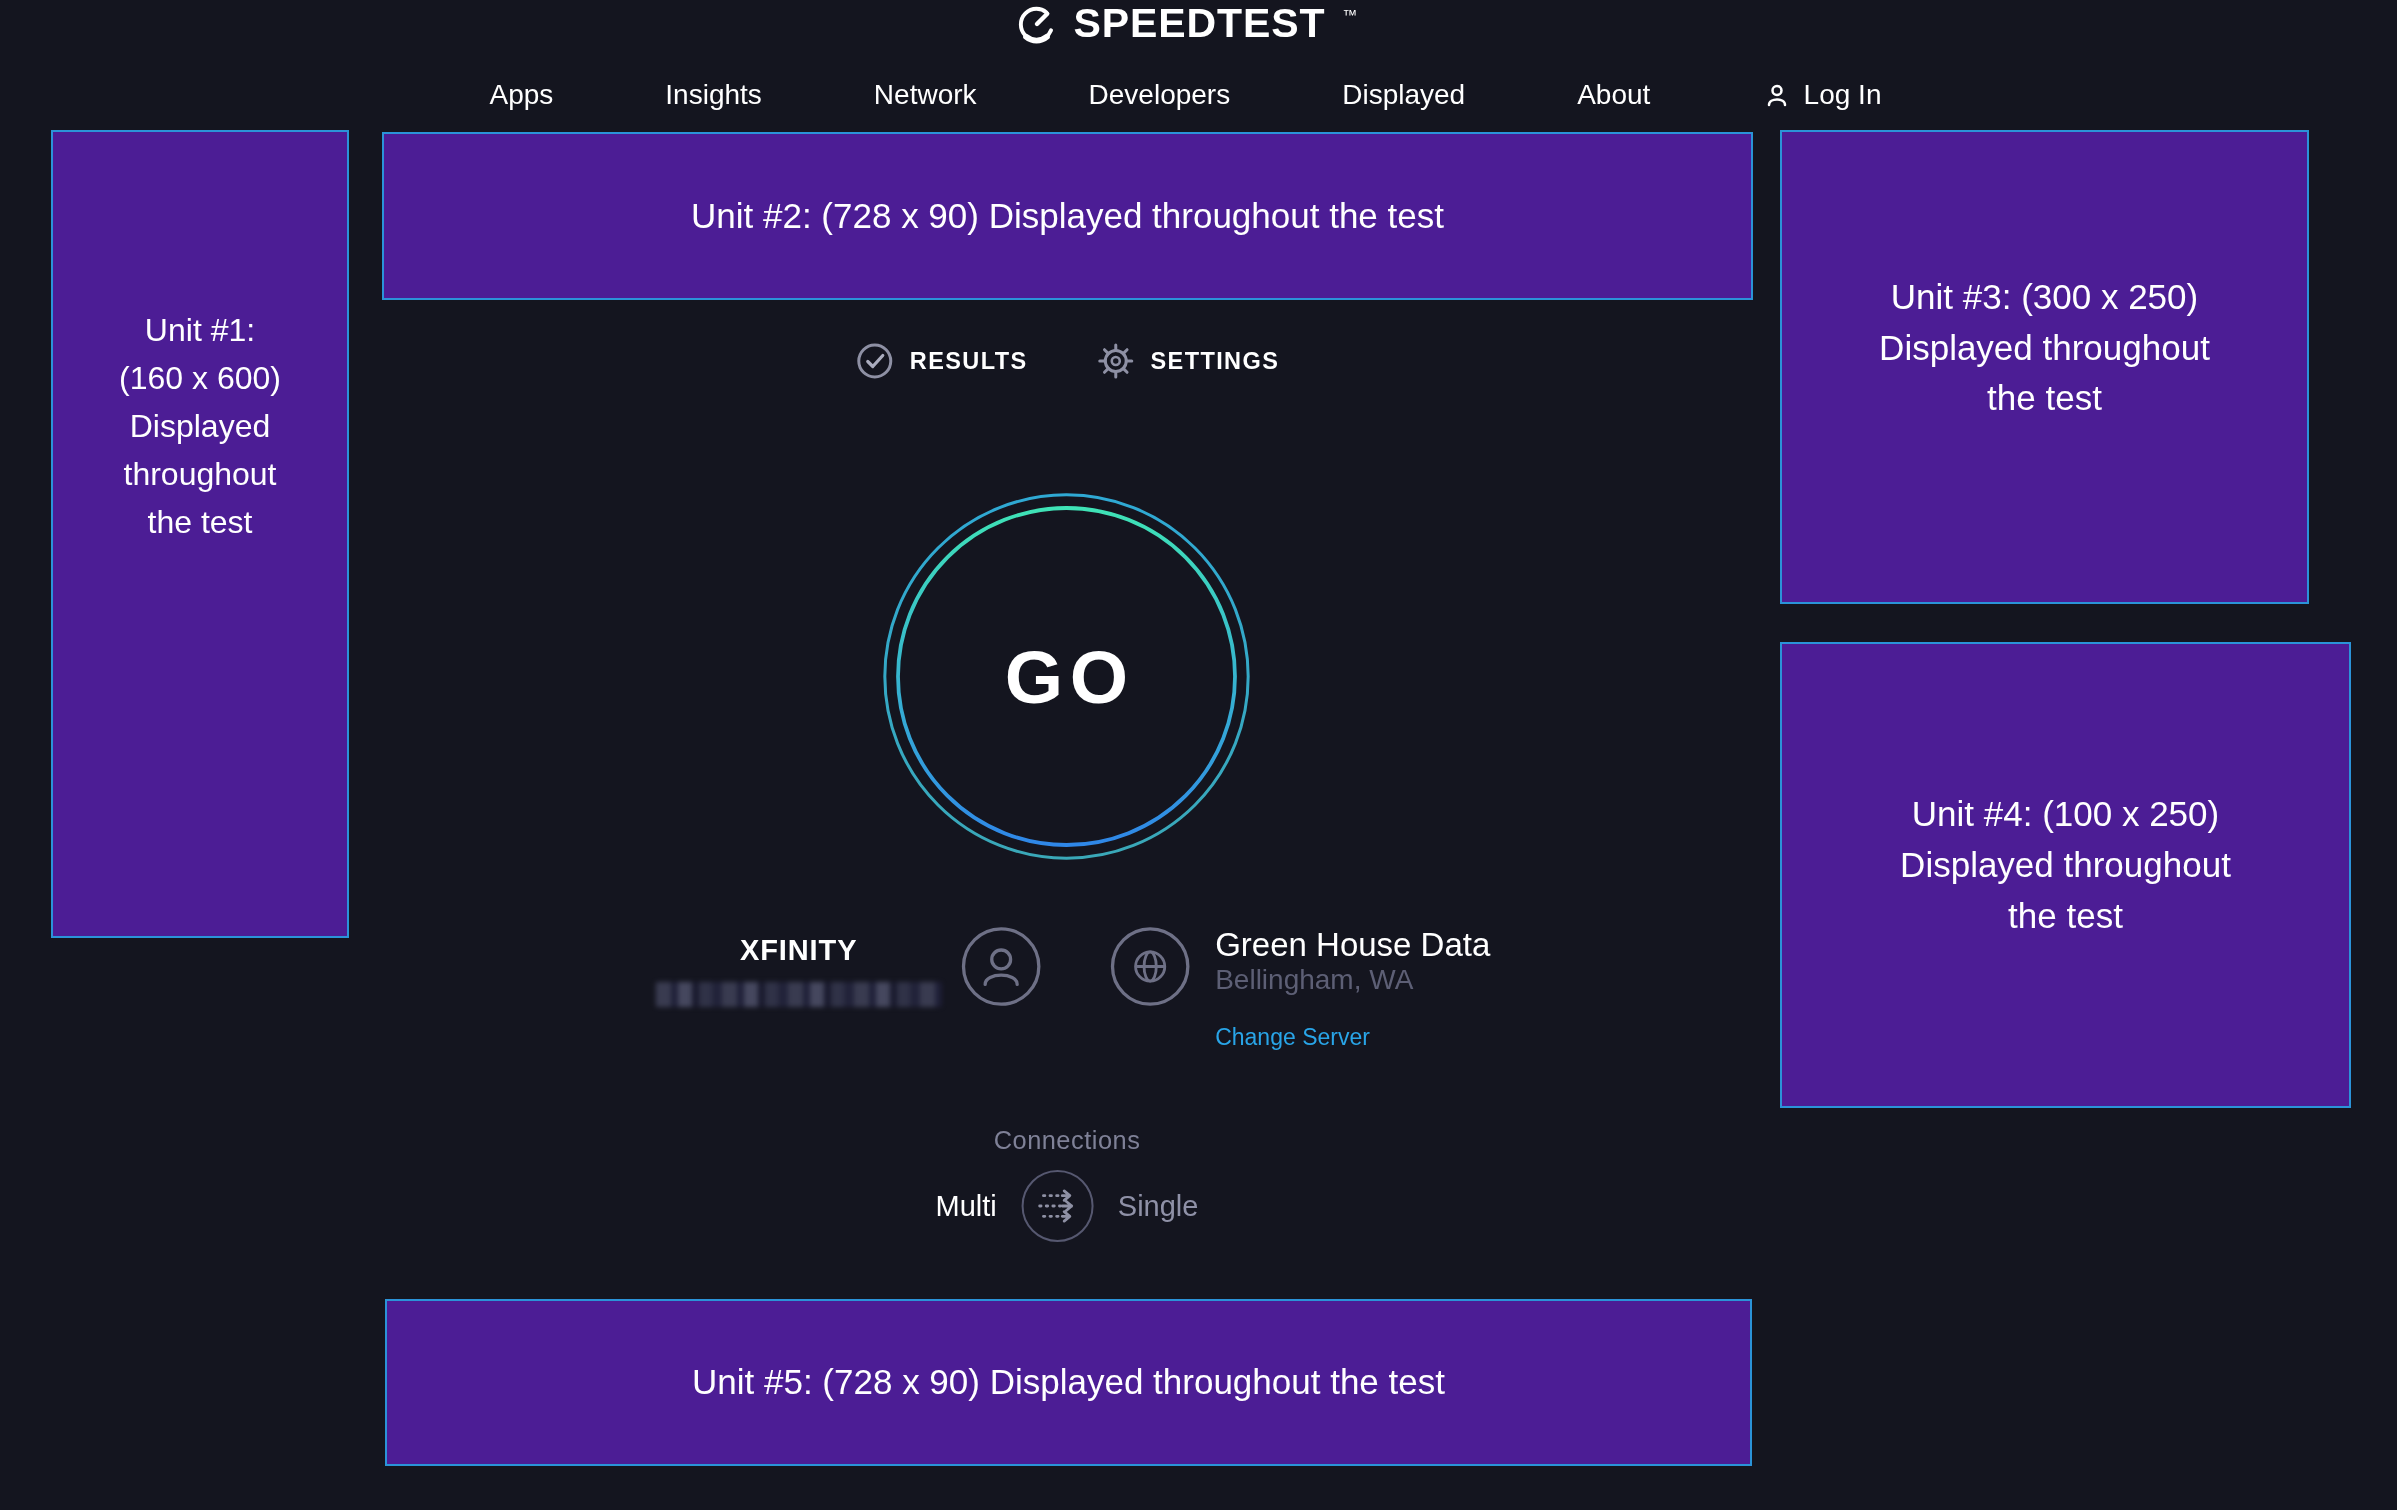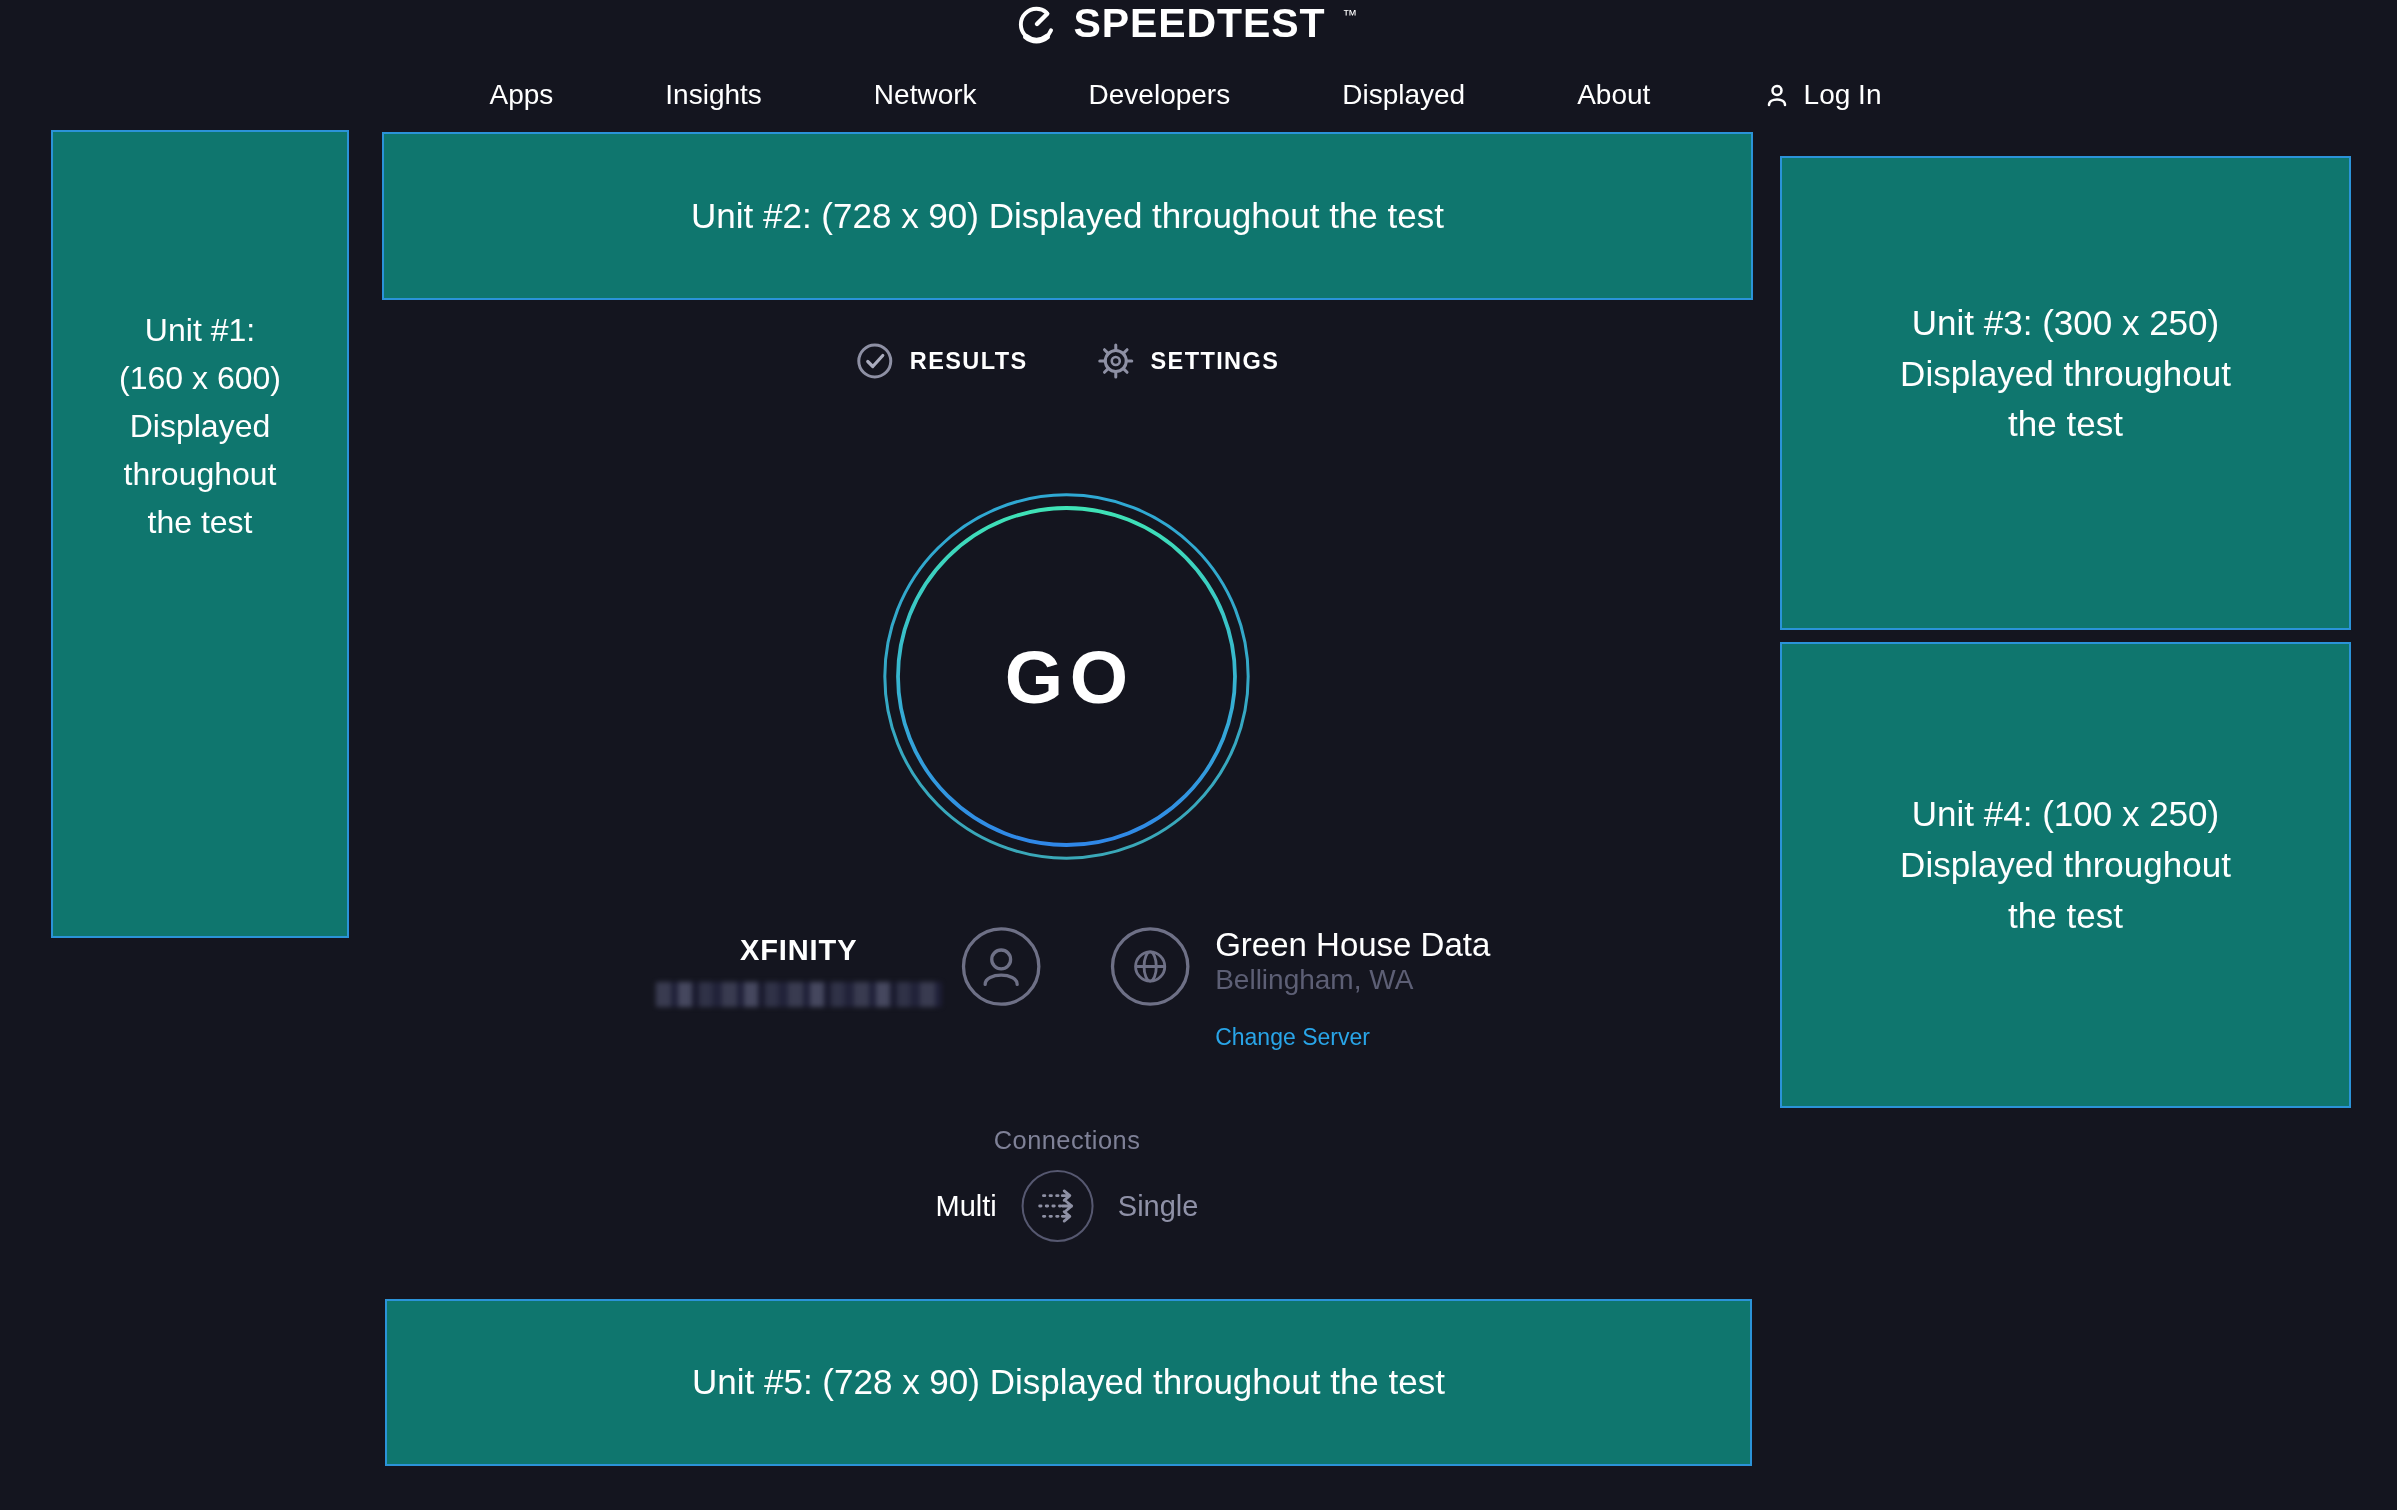--- a/index.html
+++ b/index.html
@@ -20,30 +20,30 @@
   }
   .logo { display:flex; align-items:center; gap:15px; cursor:pointer; }
   .logo-text { font-size:41px; font-weight:700; letter-spacing:0.9px; color:#fff; }
   .logo-tm { font-size:15px; color:#fff; align-self:flex-start; margin:5.6px 0 0 1.9px; }
   nav { display:flex; align-items:center; gap:112px; }
   nav a { color:#fff; font-size:28px; text-decoration:none; cursor:pointer; }
   .login { display:flex; align-items:center; gap:11.3px; }
   
   .ad {
     position:absolute;
-    background:#0f766e;
+    background:#4c1d95;
     border:2.8px solid #2b93d8;
     display:flex; align-items:center; justify-content:center;
     text-align:center; cursor:pointer;
   }
   .ad-text { white-space:pre-line; color:#fff; font-size:35px; line-height:1.45; }
   #unit1 { left:51px;  top:130px;  width:298px;  height:808px; }
   #unit1 .ad-text { font-size:32px; line-height:1.5; margin-top:-217px; }
   #unit2 { left:382px; top:132px;  width:1371px; height:168px; }
-  #unit3 { left:1780px;top:130px;  width:571px;  height:474px;margin-top:26px; }
+  #unit3 { left:1780px;top:130px;  width:529px;  height:474px; }
   #unit3 .ad-text { margin-top:-38px; }
   #unit4 { left:1780px;top:642px;  width:571px;  height:466px; }
   #unit4 .ad-text { margin-top:-19px; }
   #unit5 { left:385px; top:1299px; width:1367px; height:167px; }
   
   .tabs {
     position:absolute; top:341px; left:1067px; transform:translateX(-50%);
     display:flex; gap:68px;
   }
   .tab { display:flex; align-items:center; gap:15px; cursor:pointer; }

